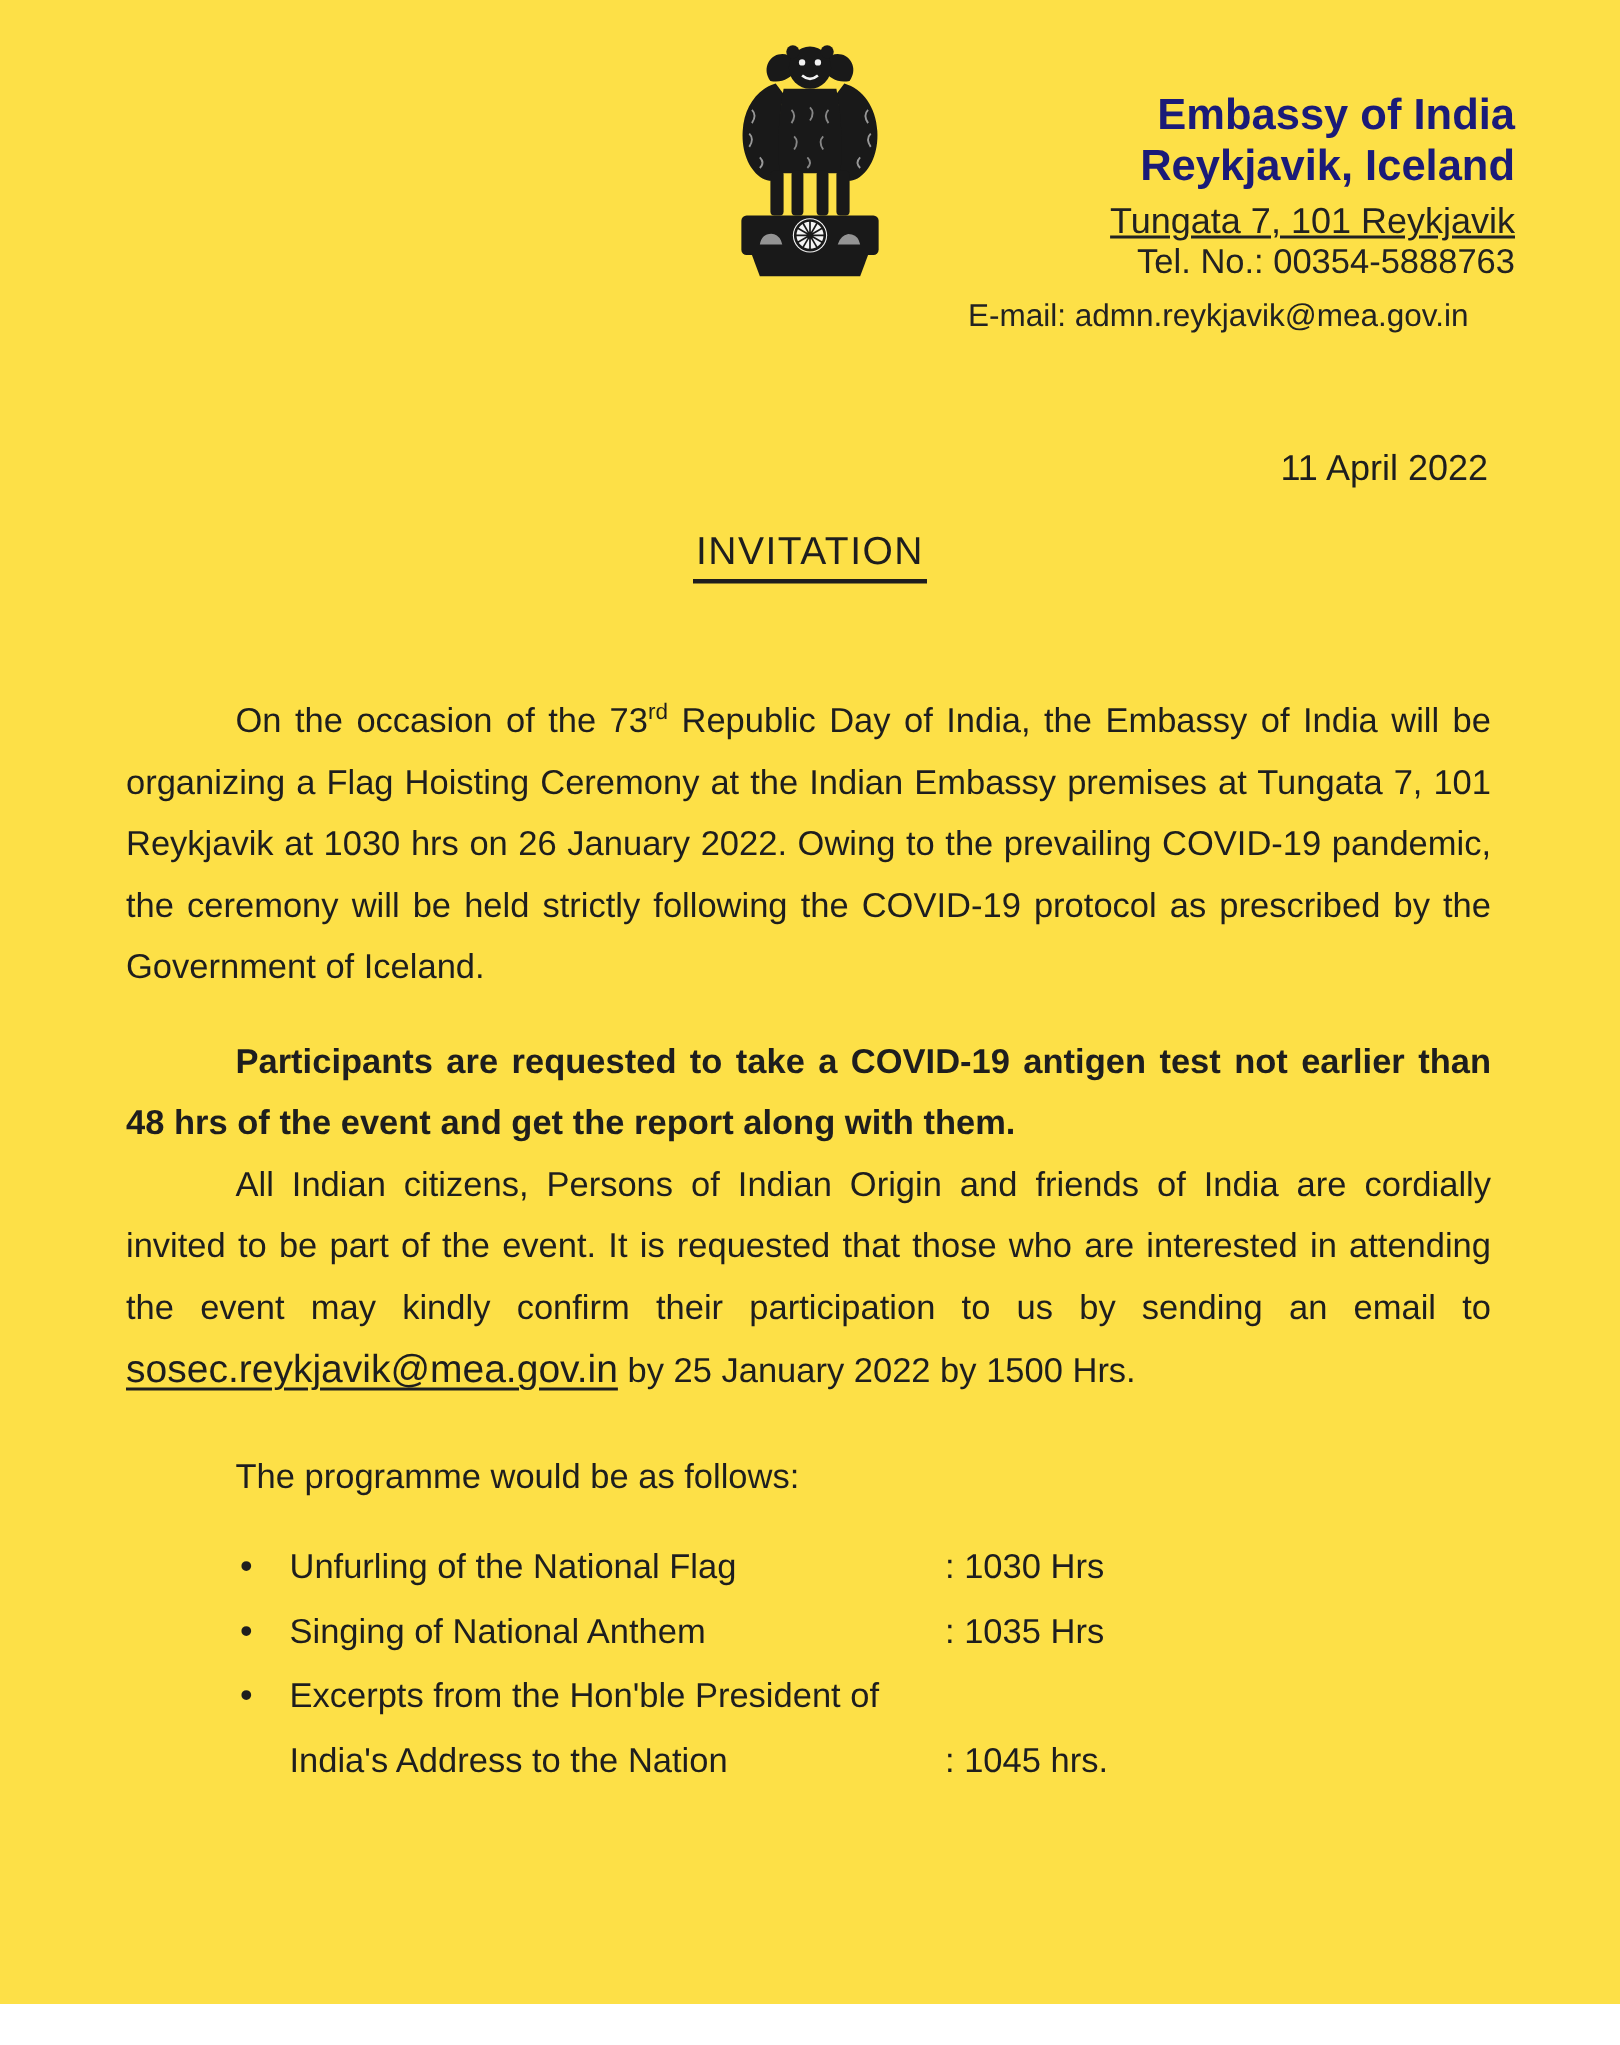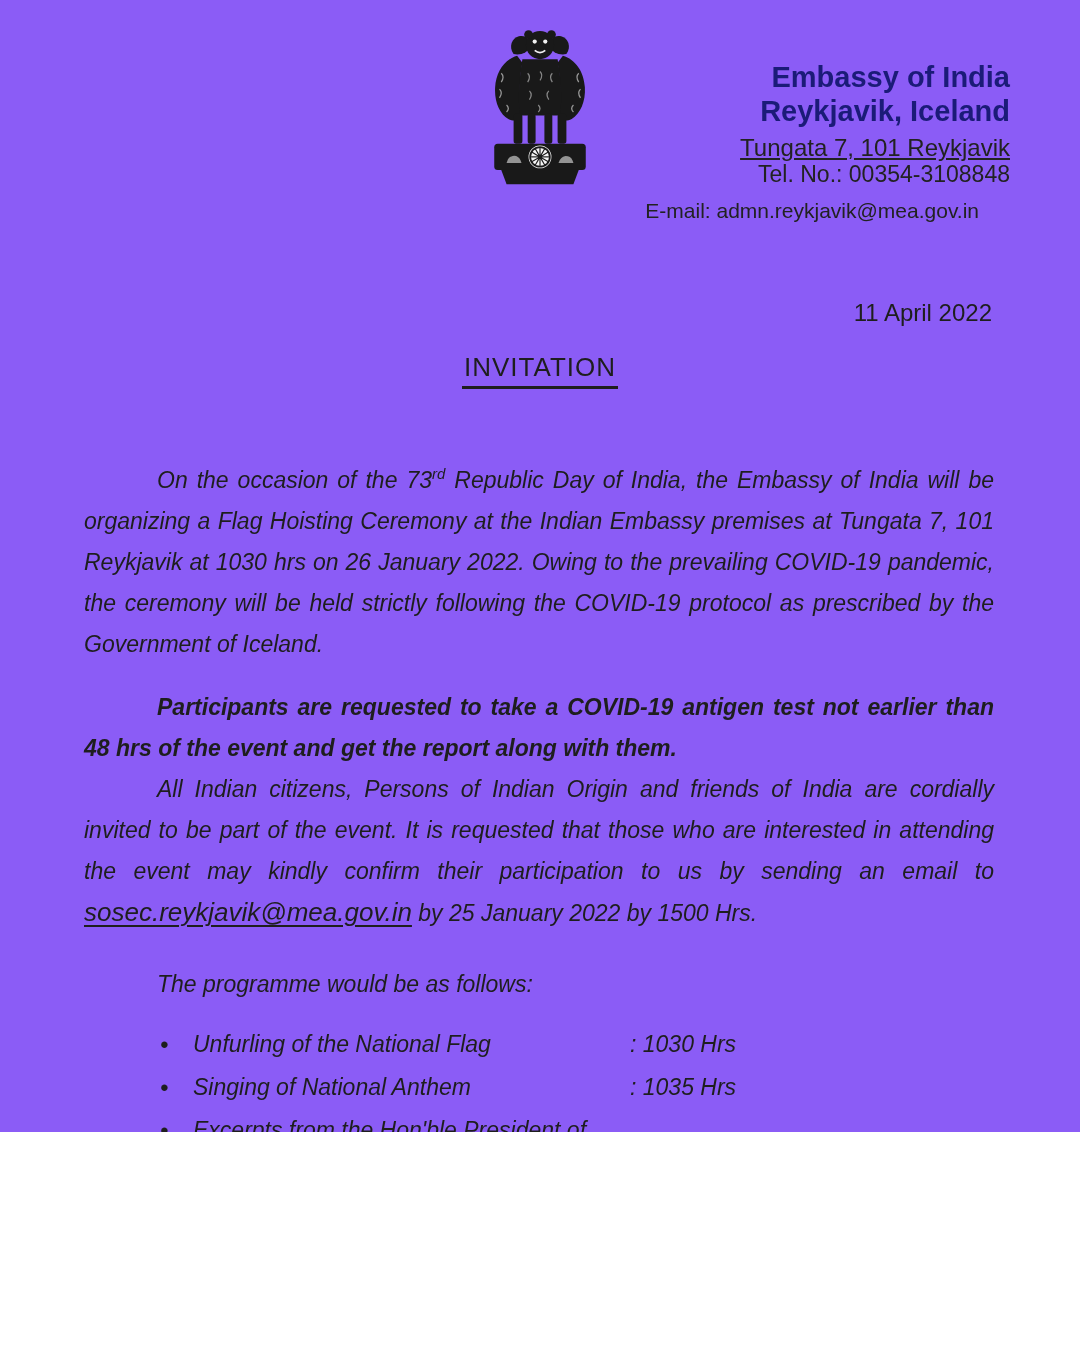--- a/index.html
+++ b/index.html
@@ -1,20 +1,20 @@
 <!DOCTYPE html>
 <html><head>
 <meta charset="utf-8">
 <style>
   html, body { margin: 0; padding: 0; background: #ffffff; }
   .page {
     position: relative;
     width: 1080px;
-    height: 1132px;
-    background: #8b5cf6;
+    height: 1336px;
+    background: #fde047;
     font-family: "Liberation Sans", sans-serif;
     color: #1e1e1e;
     overflow: hidden;
   }
   
   .emblem {
     position: absolute;
     left: 487px;
     top: 24px;
     width: 106px;
@@ -75,21 +75,20 @@
   }
   
   .body-block {
     position: absolute;
     left: 84px;
     top: 460px;
     width: 910px;
     font-size: 23px;
     line-height: 41px;
     text-align: justify;
-    font-style: italic;
   }
   .para { margin: 0; text-indent: 73px; }
   .para-bold { margin-top: 22px; font-weight: bold; }
   .para-rsvp { }
   .prog-intro { margin-top: 30px; }
   .closing { margin-top: 13px; }
   .rsvp-email {
     font-size: 26px;
     text-decoration: underline;
     text-decoration-thickness: 2px;
@@ -173,21 +172,21 @@
 
       <path d="M22,158 q1,-7 7,-8 q6,-1 9,5 l1,3 z" fill="#bdbdbd" opacity="0.75"></path>
       <path d="M81,158 q2,-7 8,-8 q6,0 8,5 l1,3 z" fill="#bdbdbd" opacity="0.75"></path>
     </svg>
   </div>
 
   <div class="org-block">
     <div class="org-name">Embassy of India</div>
     <div class="org-name">Reykjavik, Iceland</div>
     <div class="org-addr">Tungata 7, 101 Reykjavik</div>
-    <div class="org-tel">Tel. No.: 00354-3108848</div>
+    <div class="org-tel">Tel. No.: 00354-5888763</div>
   </div>
 
   <div class="email-line">E-mail: admn.reykjavik@mea.gov.in</div>
 
   <div class="date">11 April 2022</div>
   <div class="title-wrap">
     <span class="title">INVITATION</span>
   </div>
 
   <div class="body-block">

